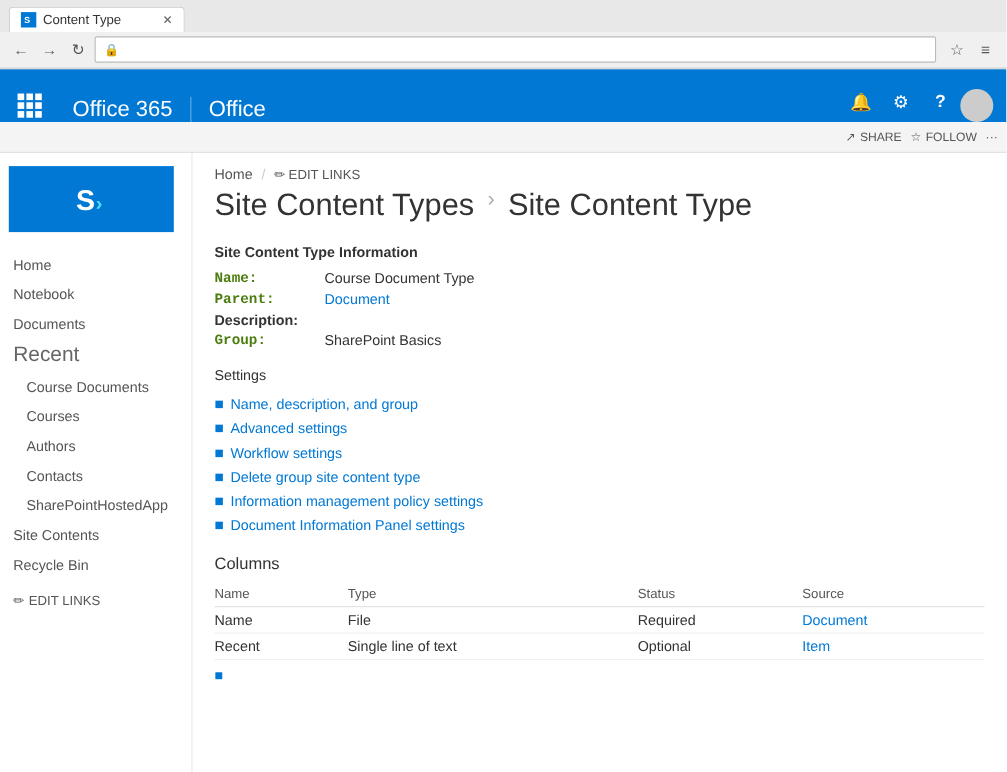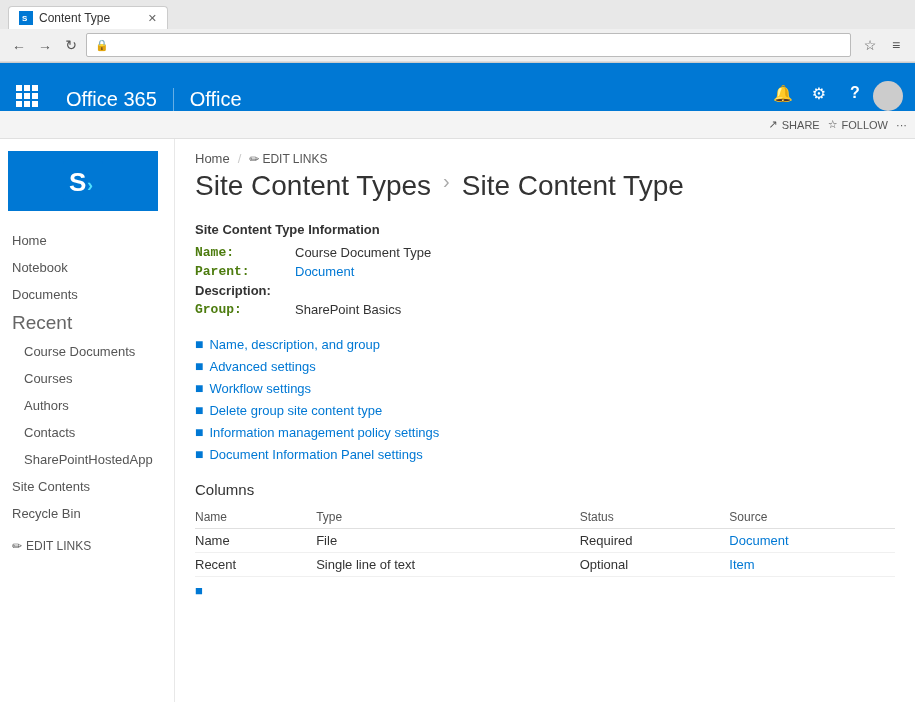--- a/index.html
+++ b/index.html
@@ -244,20 +244,21 @@
       <div class="info-row desc-row">
         <span class="desc-label">Description:</span>
       </div>
       <div class="info-row">
         <span class="info-label">Group:</span>
         <span class="info-value">SharePoint Basics</span>
       </div>
     </div>
 
     <div class="settings-section">
+      <div class="settings-title">Settings</div>
       <div>
         <a href="#" class="settings-link">
           <span class="bullet">■</span>
           <span>Name, description, and group</span>
         </a>
         <a href="#" class="settings-link">
           <span class="bullet">■</span>
           <span>Advanced settings</span>
         </a>
         <a href="#" class="settings-link">

